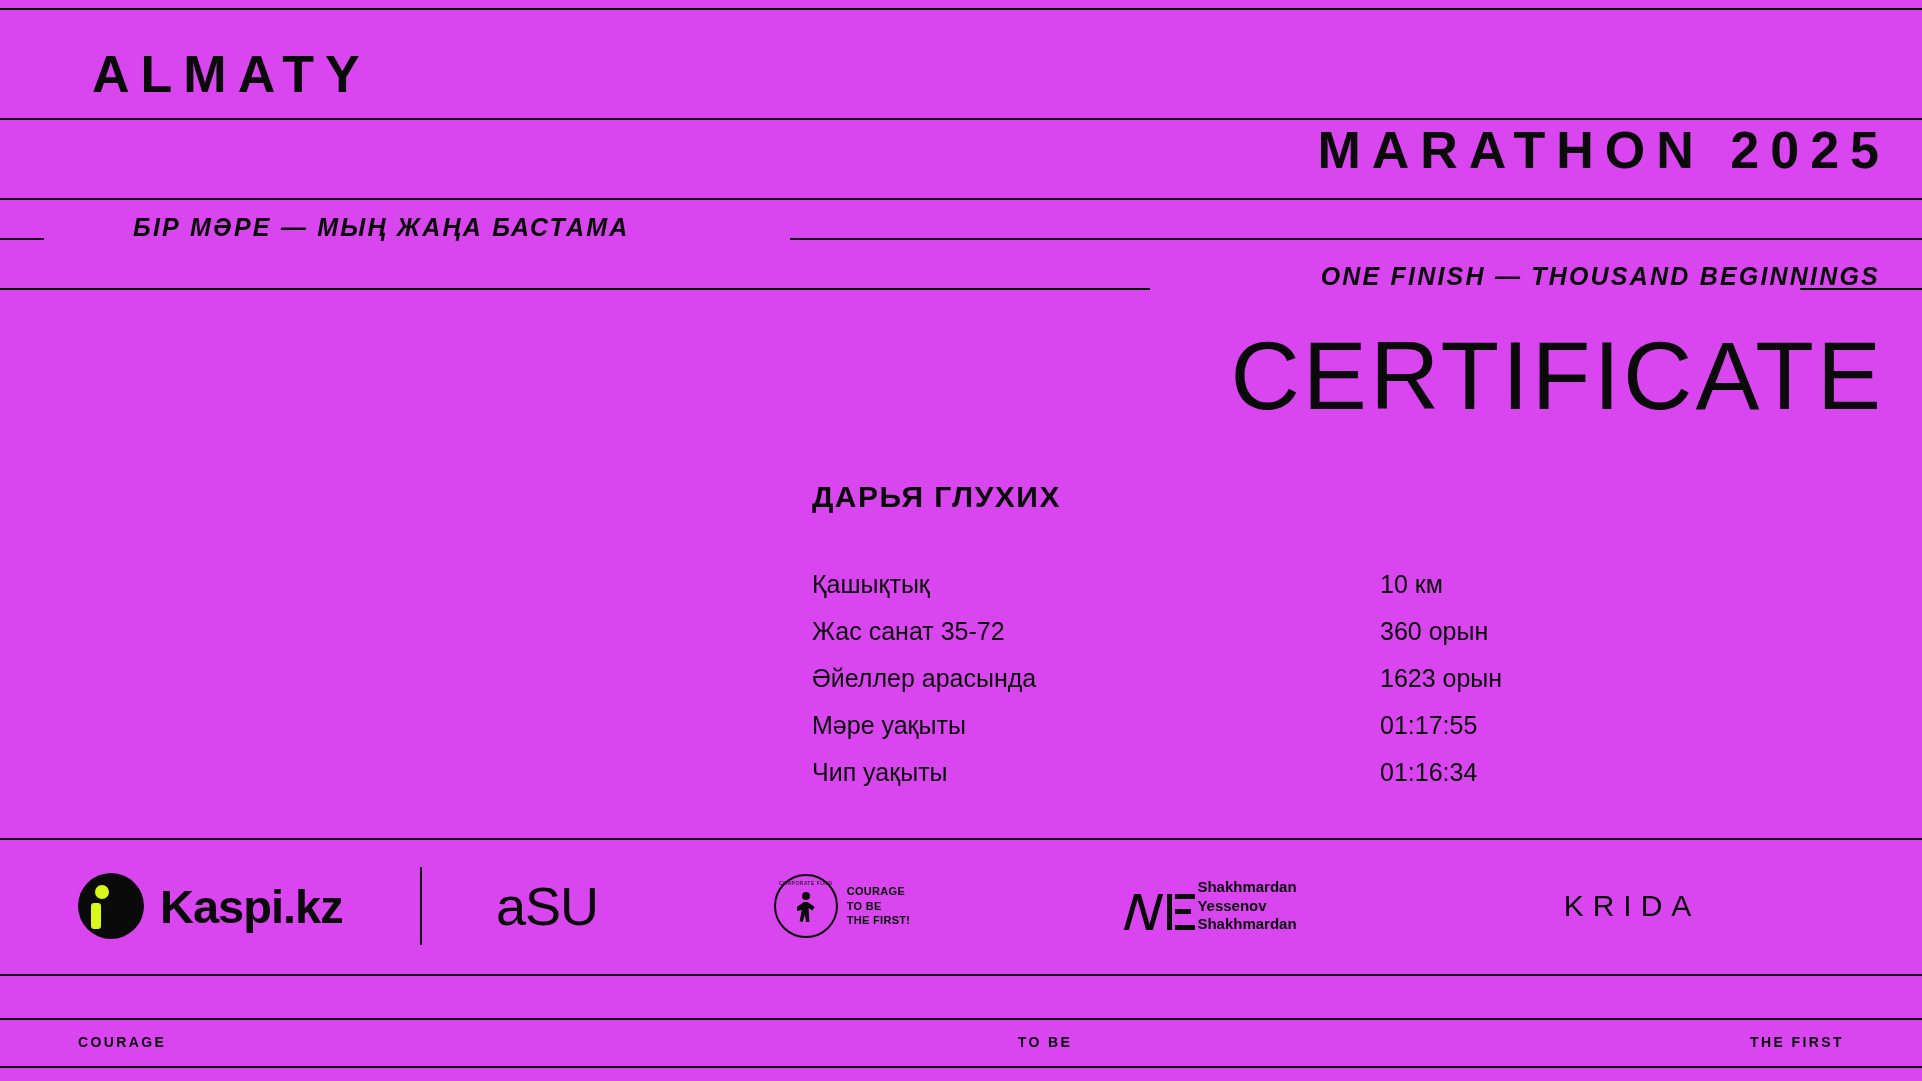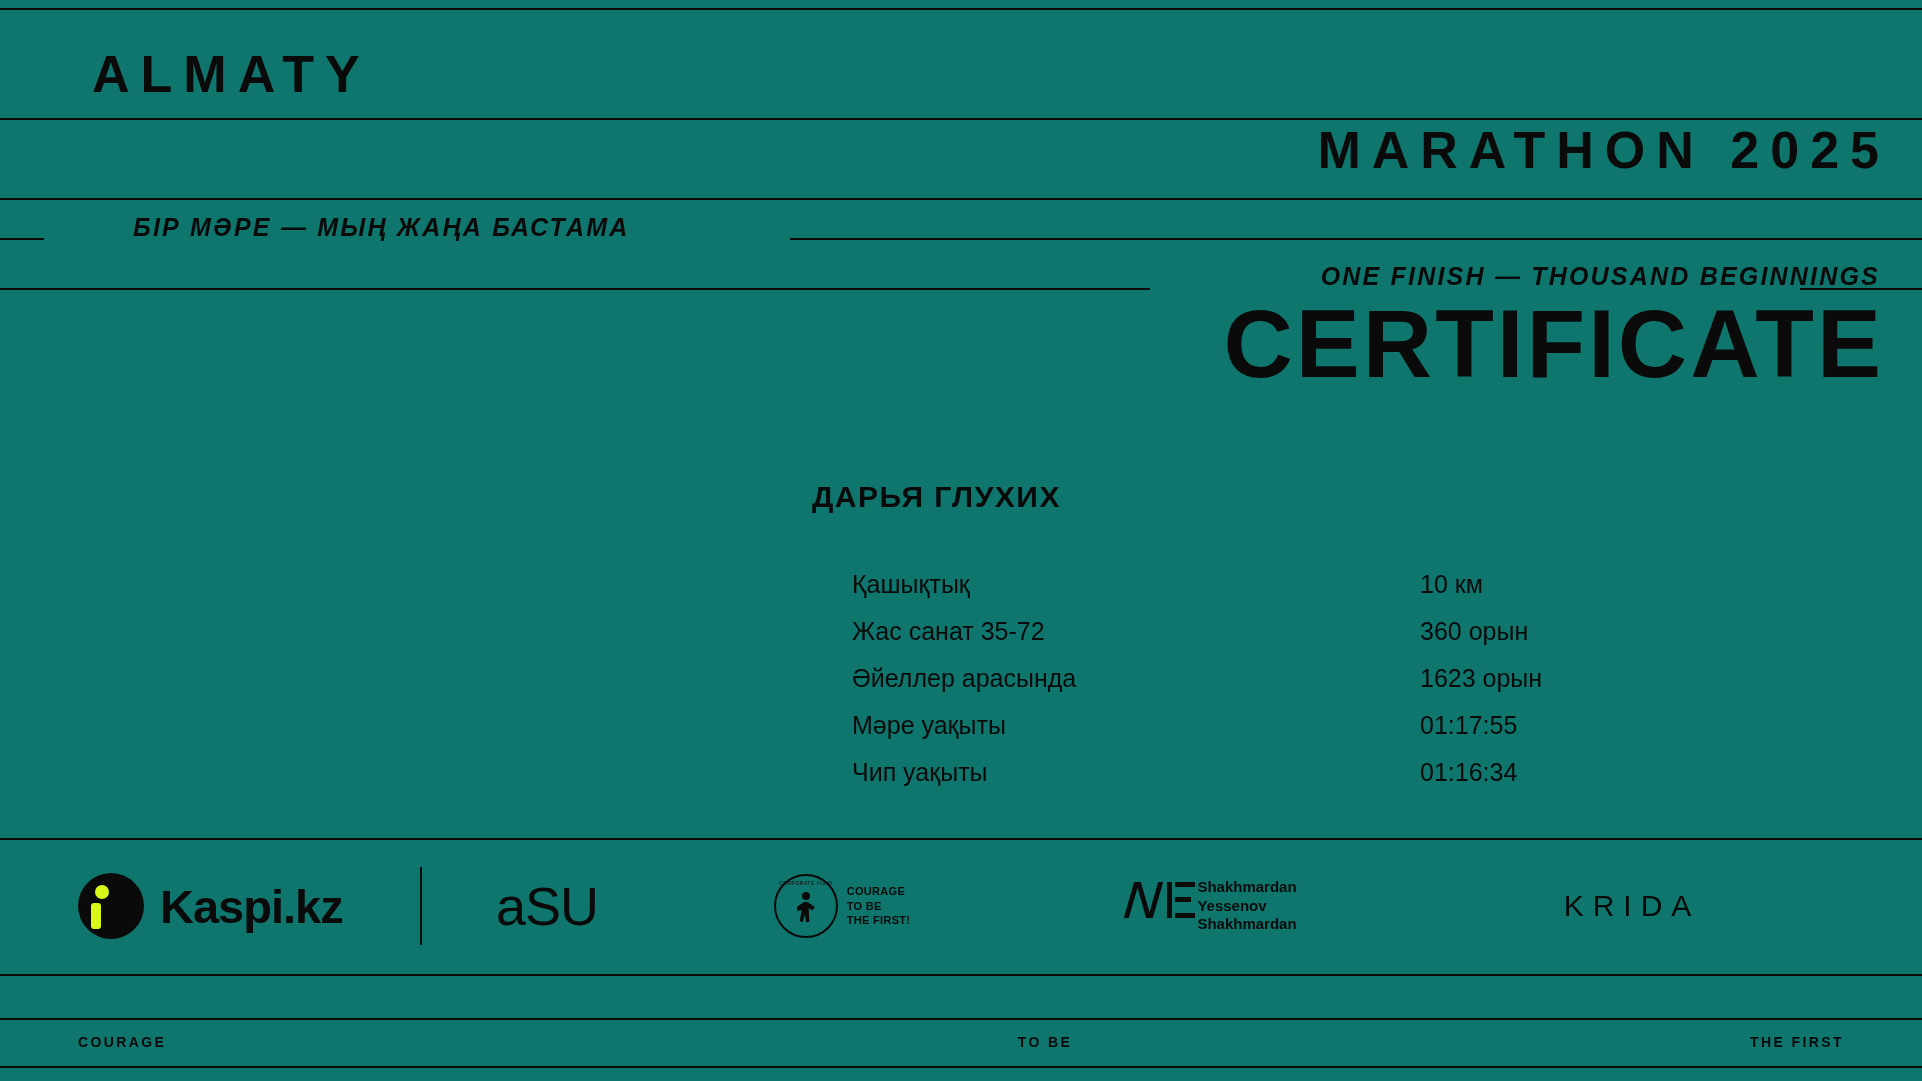--- a/index.html
+++ b/index.html
@@ -11,21 +11,21 @@
     width: 1922px;
     height: 1081px;
     overflow: hidden;
     font-family: "Liberation Sans", sans-serif;
   }
 
   .certificate {
     position: relative;
     width: 1922px;
     height: 1081px;
-    background: #0f766e;
+    background: #d946ef;
     color: #0a0a0a;
     overflow: hidden;
   }
 
   
   .rule {
     position: absolute;
     left: 0;
     width: 1922px;
     height: 2px;
@@ -83,23 +83,23 @@
   .rule-seg {
     position: absolute;
     height: 2px;
     background: #0a0a0a;
   }
 
   
   .title {
     position: absolute;
     right: 38px;
-    top: 296px;
+    top: 328px;
     font-size: 96px;
-    font-weight: 700;
+    font-weight: 400;
     letter-spacing: 3px;
     line-height: 1;
     white-space: nowrap;
   }
 
   
   .athlete {
     position: absolute;
     left: 812px;
     top: 482px;
@@ -109,21 +109,20 @@
     line-height: 1;
     white-space: nowrap;
   }
 
   
   .results {
     position: absolute;
     left: 812px;
     top: 572px;
     width: 1000px;
-    margin-left: 40px;
   }
   .res-row {
     display: flex;
     align-items: baseline;
     height: 47px;
   }
   .res-label {
     width: 568px;
     font-size: 25px;
     line-height: 1;
@@ -249,21 +248,21 @@
   .courage-lines {
     font-size: 11px;
     font-weight: 700;
     line-height: 1.33;
     letter-spacing: 0.3px;
     white-space: nowrap;
   }
 
   .shakh-wrap {
     display: flex;
-    align-items: flex-start;
+    align-items: flex-end;
   }
   .shakh-mark {
     width: 70px;
     height: 44px;
     position: relative;
     flex: 0 0 auto;
   }
   .shakh-mark span {
     position: absolute;
     background: #0a0a0a;

